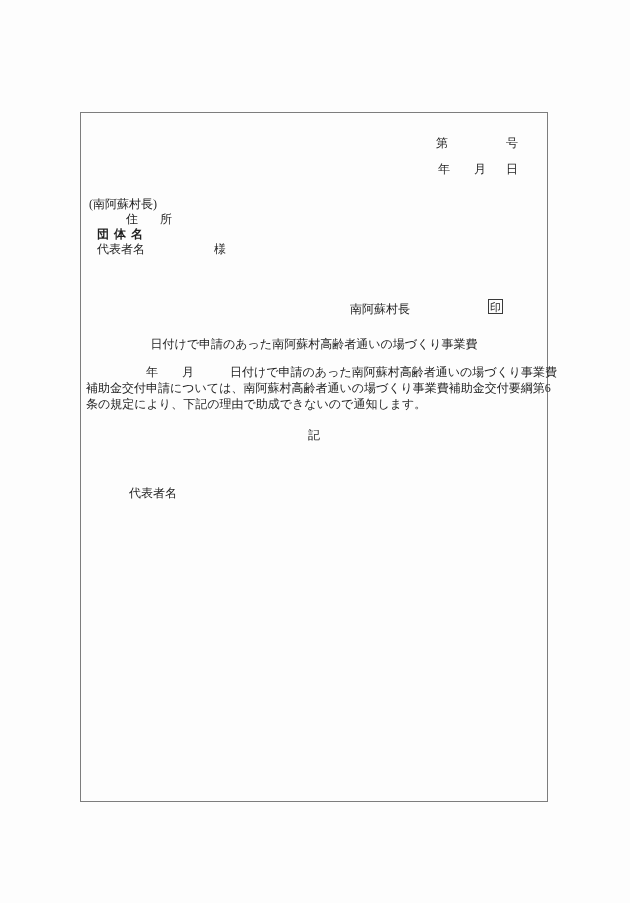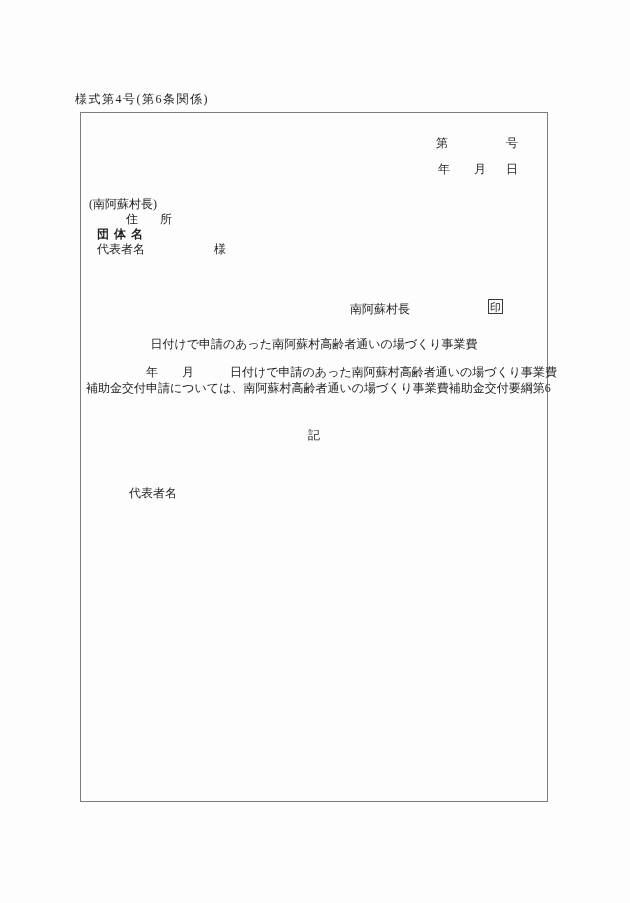--- a/index.html
+++ b/index.html
@@ -65,21 +65,20 @@
     font-size: 11px;
     border: 1px solid #3a3a3a;
     box-sizing: border-box;
   }
 </style>
 </head>
 <body>
 
 <div class="page">
 
-  <div class="form-label">様式第4号(第6条関係)</div>
 
   <div class="doc-frame">
 
     <span class="abs" style="left:355px; top:22px;">第</span>
     <span class="abs" style="left:425px; top:22px;">号</span>
 
     <span class="abs" style="left:357px; top:48px;">年</span>
     <span class="abs" style="left:393px; top:48px;">月</span>
     <span class="abs" style="left:425px; top:48px;">日</span>
 
@@ -90,20 +89,21 @@
     <span class="abs" style="left:133px; top:128px;">様</span>
 
     <div class="abs" style="left:257px; top:188px;margin-left:12px;">南阿蘇村長</div>
     <span class="seal">印</span>
 
     <div class="centered" style="top:223px;">日付けで申請のあった南阿蘇村高齢者通いの場づくり事業費</div>
 
     <div class="body-block">
       <div class="body-line">　　　　　年　　月　　　日付けで申請のあった南阿蘇村高齢者通いの場づくり事業費</div>
       <div class="body-line">補助金交付申請については、南阿蘇村高齢者通いの場づくり事業費補助金交付要綱第6</div>
+      <div class="body-line">条の規定により、下記の理由で助成できないので通知します。</div>
     </div>
 
     <div class="centered" style="top:314px;">記</div>
 
     <div class="abs" style="left:48px; top:372px;">代表者名</div>
 
   </div>
 </div>
 
 </body></html>

